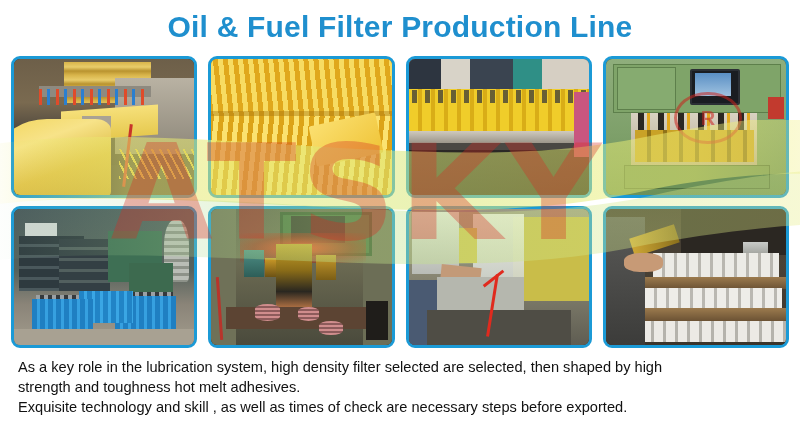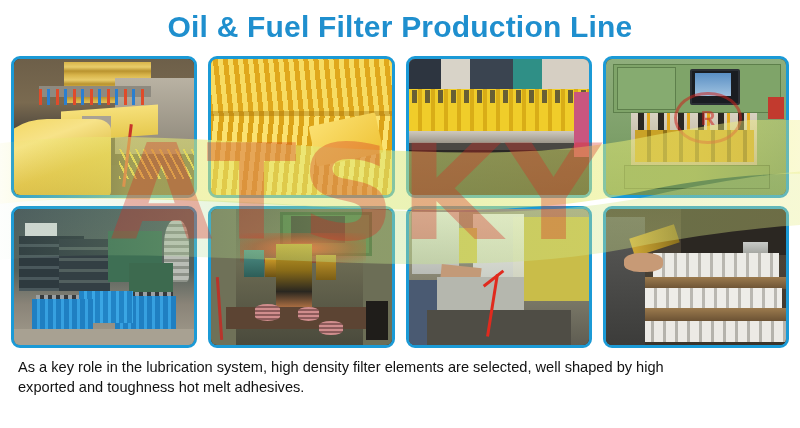--- a/index.html
+++ b/index.html
@@ -389,17 +389,18 @@
         <stop offset="100%" stop-color="#e8ee86" stop-opacity="0.35"></stop>
       </linearGradient>
     </defs>
     <path d="M -20 26 C 180 -6 430 60 640 18 C 720 2 780 -4 820 -8 L 820 54 C 770 52 700 58 630 74 C 420 116 180 60 -20 86 Z" fill="url(#sw)"></path>
     <path d="M -20 86 C 200 56 440 120 650 76 C 730 58 790 52 820 50 L 820 104 C 770 106 700 114 630 128 C 420 168 180 118 -20 142 Z" fill="url(#sw2)"></path>
   </svg>
 
   <div class="wm-text">ATSKY</div>
 
   <div class="body-copy">
-    <p>As a key role in the lubrication system, high density filter elements are selected, well shaped by high</p>
-    <p>exported and toughness hot melt adhesives.</p>
+    <p>As a key role in the lubrication system, high density filter selected are selected, then shaped by high</p>
+    <p>strength and toughness hot melt adhesives.</p>
+    <p>Exquisite technology and skill , as well as times of check are necessary steps before exported.</p>
   </div>
 
 </div>
 
 </body></html>

